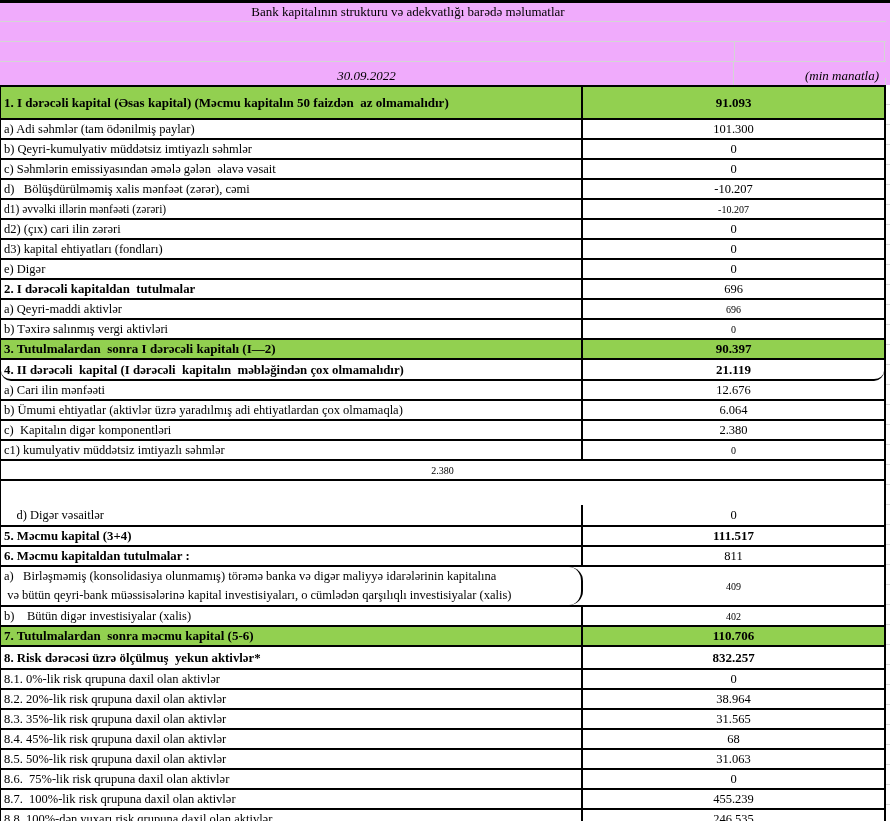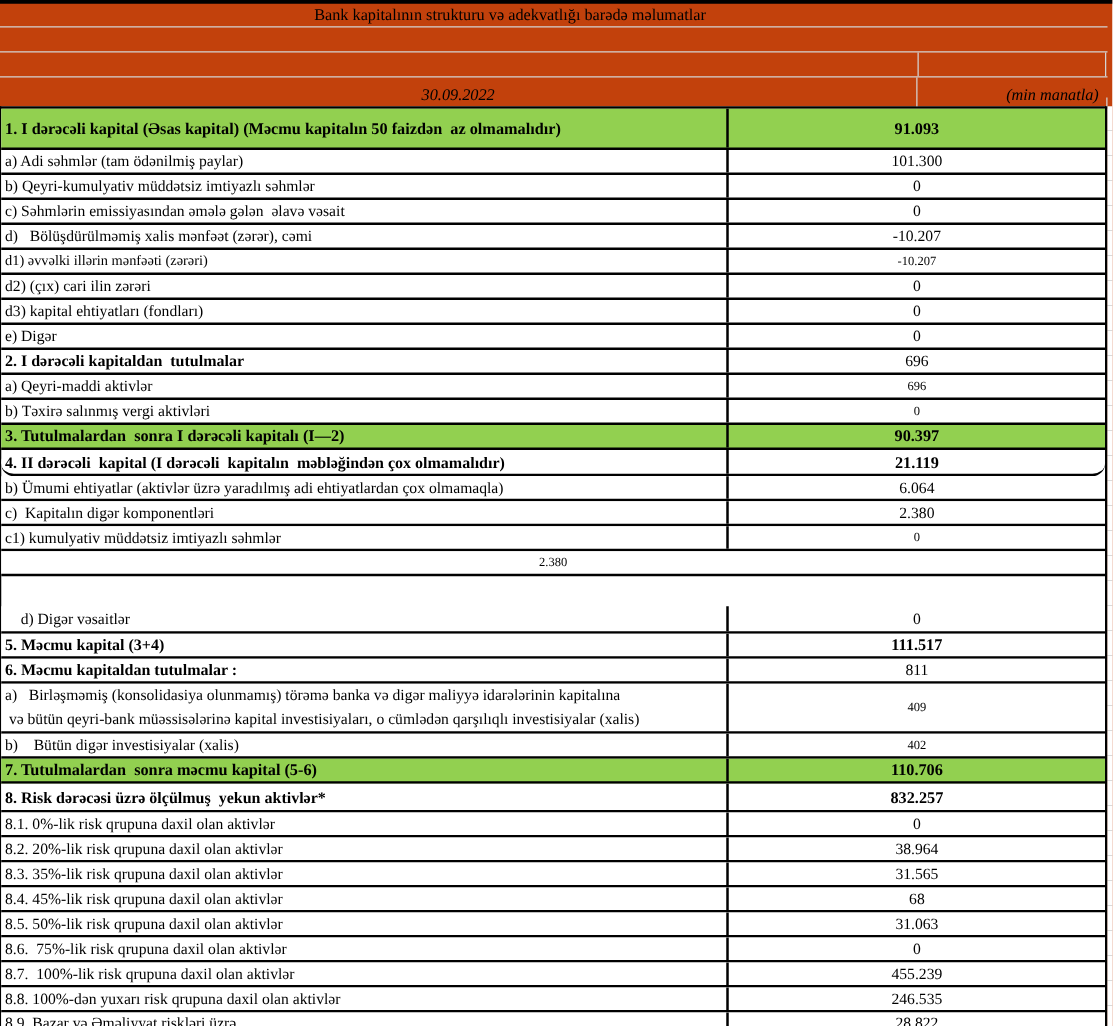--- a/index.html
+++ b/index.html
@@ -2,21 +2,21 @@
 <html><head>
 <meta charset="utf-8">
 <style>
   html,body{margin:0;padding:0;background:#ffffff;}
   body{
     width:890px;height:821px;overflow:hidden;
     font-family:"Liberation Serif","DejaVu Serif",serif;
     color:#000;
     -webkit-font-smoothing:antialiased;
   }
-  .sheet{position:relative;width:890px;height:821px;background:#c2410c;}
+  .sheet{position:relative;width:890px;height:821px;background:#f0abfc;}
 
   
   .topbar{height:3px;background:#000;width:890px;}
   .title-row{
     height:19px;width:886px;
     border-bottom:1px solid #D4D4D4;
     display:flex;align-items:center;justify-content:center;
     padding-right:70px;box-sizing:border-box;
     font-size:13px;
   }
@@ -43,21 +43,21 @@
     display:flex;align-items:center;
     padding:0 2px 0 3px;
     font-size:12.5px;line-height:14px;
     white-space:pre-wrap;
     overflow:hidden;
   }
   .cv{
     flex:1;display:flex;align-items:center;justify-content:center;
     font-size:12.5px;
   }
-  .row.two-line .cl{line-height:19px;}
+  .row.two-line .cl{line-height:19px;border-radius:14px;}
 
   .row.green{background:#92D050;}
   .row.green .cl{font-weight:bold;font-size:13px;}
   .row.green .cv{font-weight:bold;font-size:13px;}
 
   .row.section .cl{font-weight:bold;font-size:12.8px;}
   .row.section .cv{font-weight:bold;font-size:13px;}
 
   .row.section-rv .cl{font-weight:bold;font-size:12.8px;}
   .row.section-rv .cv{font-weight:normal;font-size:12.5px;}
@@ -146,20 +146,24 @@
       </div>
       <div class="row green">
         <div class="cl">3. Tutulmalardan  sonra I dərəcəli kapitalı (I—2)</div>
         <div class="cv">90.397</div>
       </div>
       <div class="row section" style="height: 21px; border-radius: 10px;">
         <div class="cl">4. II dərəcəli  kapital (I dərəcəli  kapitalın  məbləğindən çox olmamalıdır)</div>
         <div class="cv">21.119</div>
       </div>
       <div class="row item">
+        <div class="cl">a) Cari ilin mənfəəti</div>
+        <div class="cv">12.676</div>
+      </div>
+      <div class="row item">
         <div class="cl">b) Ümumi ehtiyatlar (aktivlər üzrə yaradılmış adi ehtiyatlardan çox olmamaqla)</div>
         <div class="cv">6.064</div>
       </div>
       <div class="row item">
         <div class="cl">c)  Kapitalın digər komponentləri</div>
         <div class="cv">2.380</div>
       </div>
       <div class="row item-sv">
         <div class="cl">c1) kumulyativ müddətsiz imtiyazlı səhmlər</div>
         <div class="cv">0</div>

